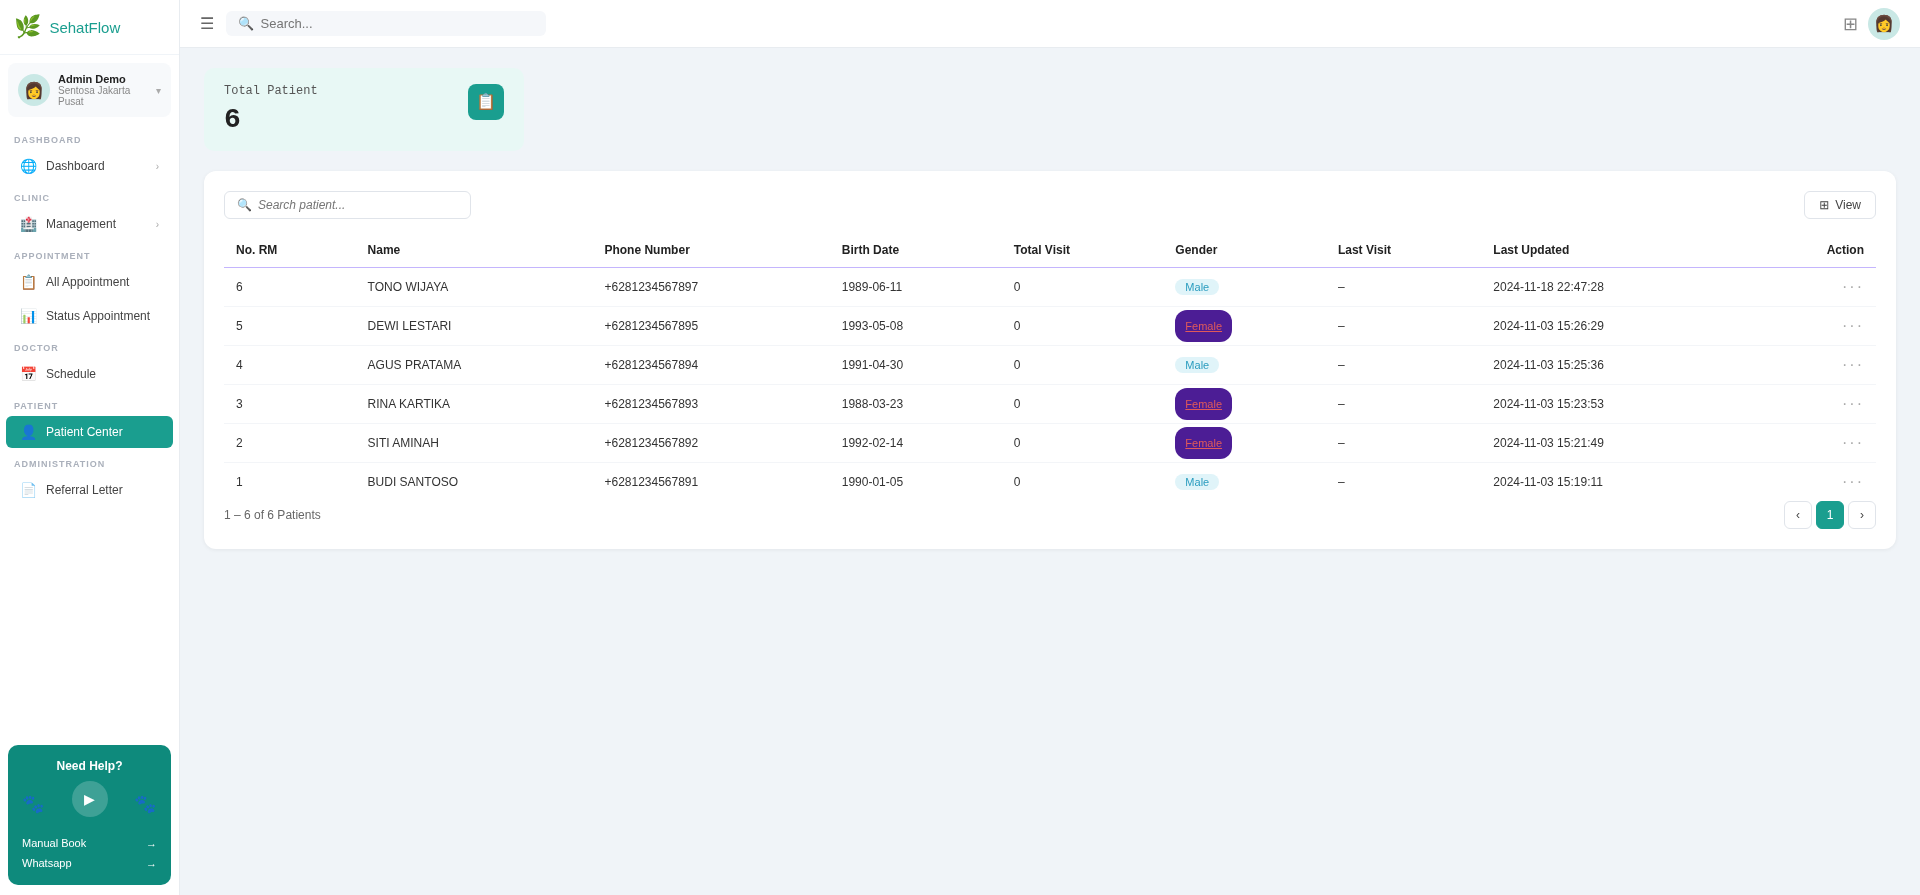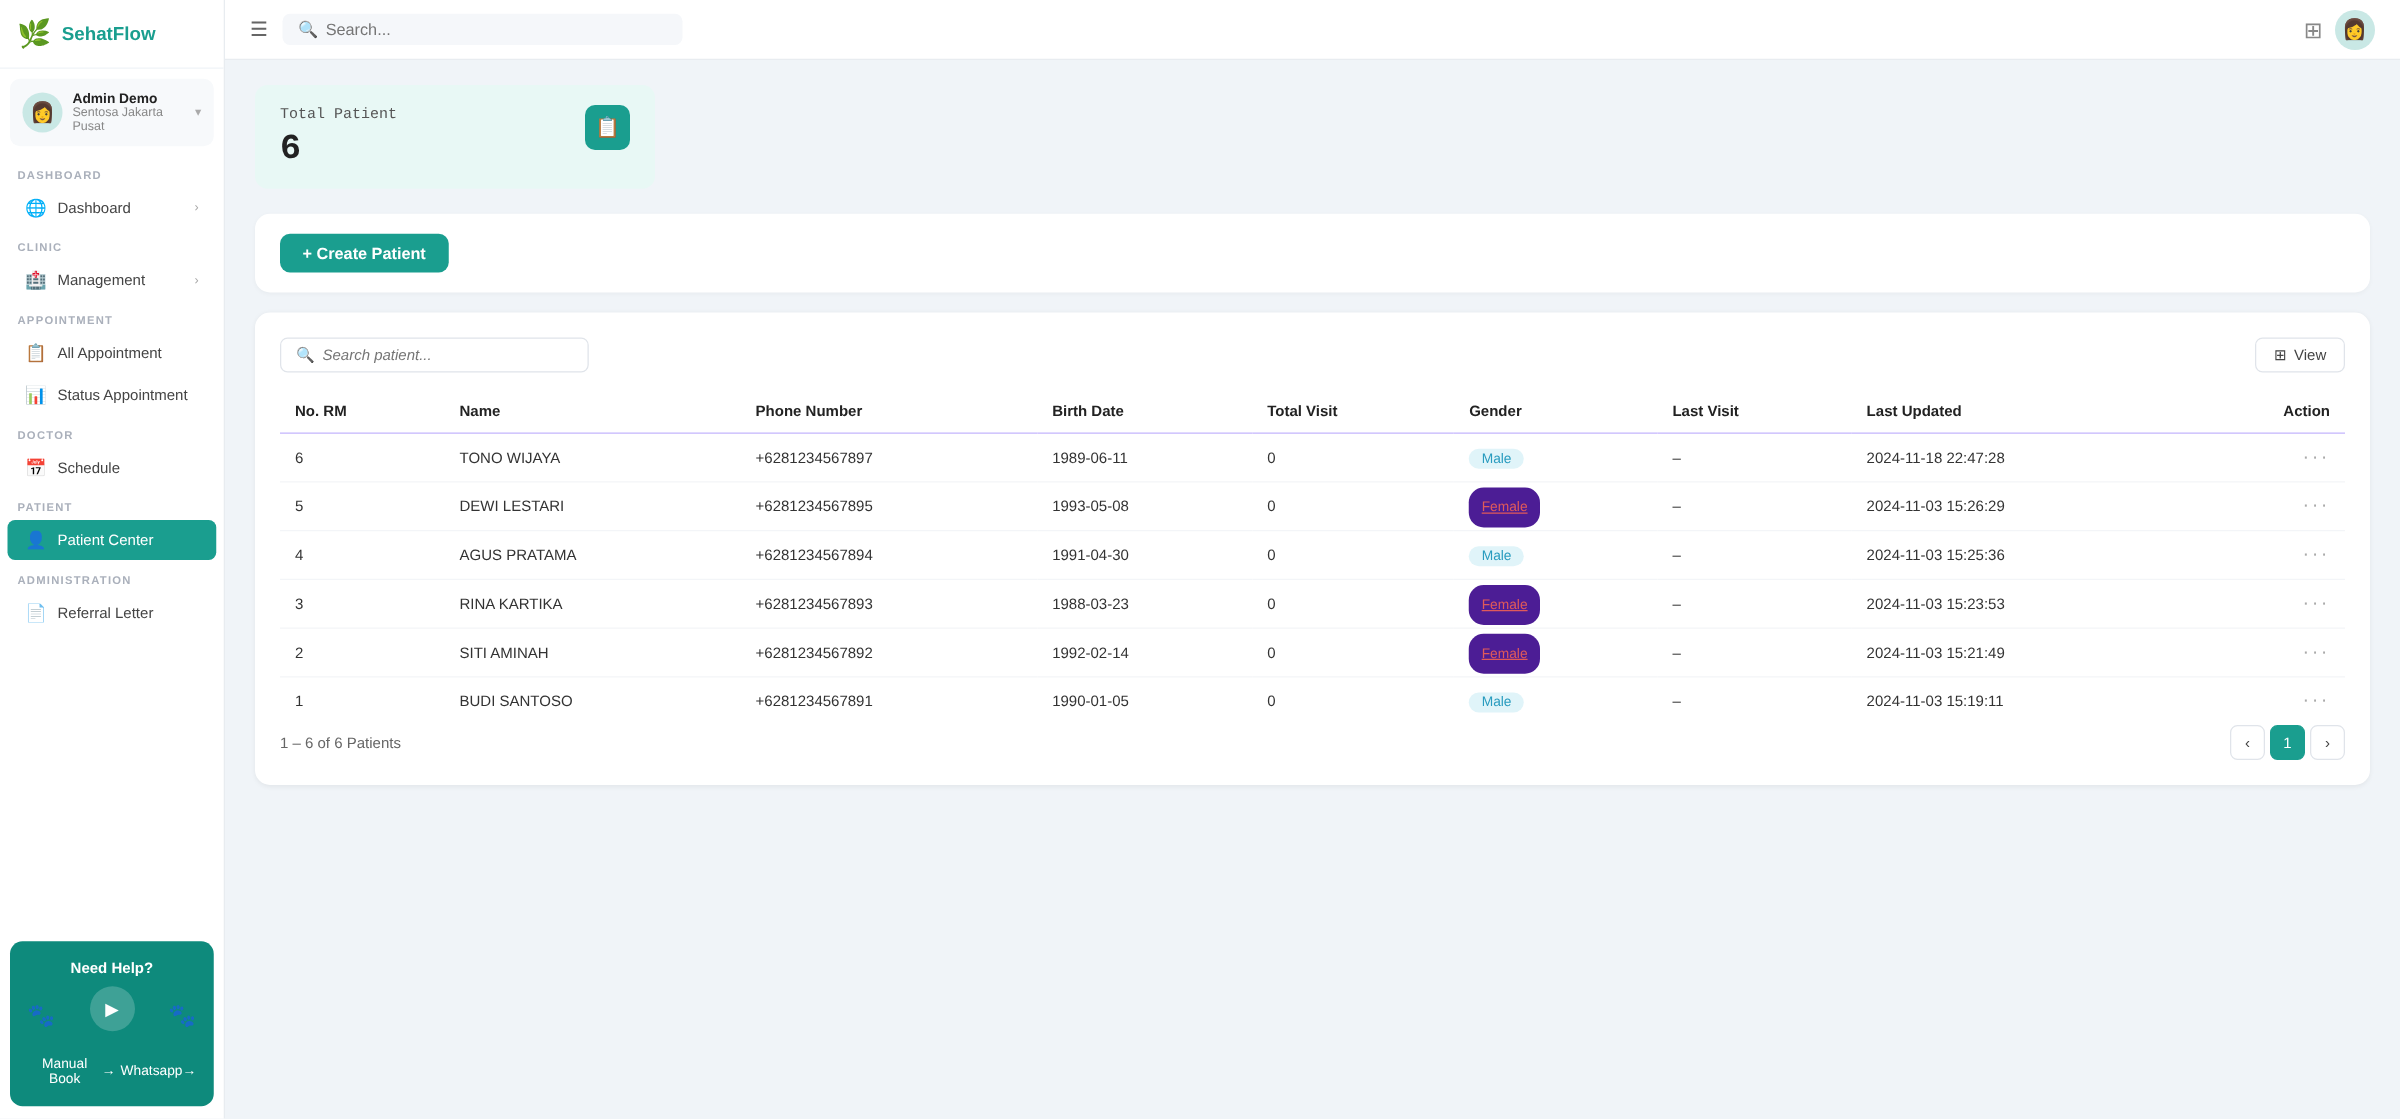--- a/index.html
+++ b/index.html
@@ -18,21 +18,21 @@
     }
     .sidebar-logo {
       display: flex;
       align-items: center;
       gap: 8px;
       padding: 14px 14px;
       border-bottom: 1px solid #f0f4f8;
     }
     .logo-text {
       font-size: 15px;
-      font-weight: 700;
+      font-weight: 400;
       color: #1a9e8f;
     }
     .user-card {
       display: flex;
       align-items: center;
       gap: 8px;
       padding: 10px 10px;
       background: #f7f9fb;
       margin: 8px;
       border-radius: 8px;
@@ -95,21 +95,21 @@
       width: 36px;
       height: 36px;
       background: rgba(255,255,255,0.2);
       border-radius: 50%;
       display: flex;
       align-items: center;
       justify-content: center;
       margin: 0 auto 10px;
       font-size: 14px;
     }
-    .help-links { display: flex; flex-direction: row; gap: 4px; margin-top: 8px; }
+    .help-links { display: flex; flex-direction: column; gap: 4px; margin-top: 8px; }
     .help-link {
       display: flex;
       justify-content: space-between;
       align-items: center;
       font-size: 11px;
       cursor: pointer;
       padding: 2px 0;
     }
 
     
@@ -438,23 +438,20 @@
         <div>
           <div class="stat-label">Total Patient</div>
           <div class="stat-value">6</div>
         </div>
         <div class="stat-icon-box">
           <span>📋</span>
         </div>
       </div>
     </div>
 
-    <div class="create-btn-row">
-      <button class="create-btn">+ Create Patient</button>
-    </div>
 
     <div class="table-card">
       <div class="table-toolbar">
         <div class="search-patient-box">
           <span style="color:#aaa; font-size:12px;">🔍</span>
           <input class="search-patient-input" type="text" placeholder="Search patient..." style="">
         </div>
         <button class="view-btn">
           <span>⊞</span>
           <span>View</span>

